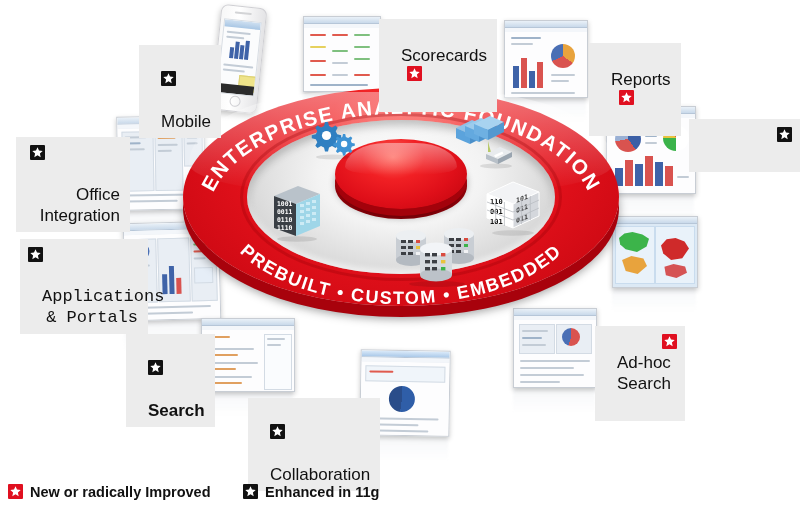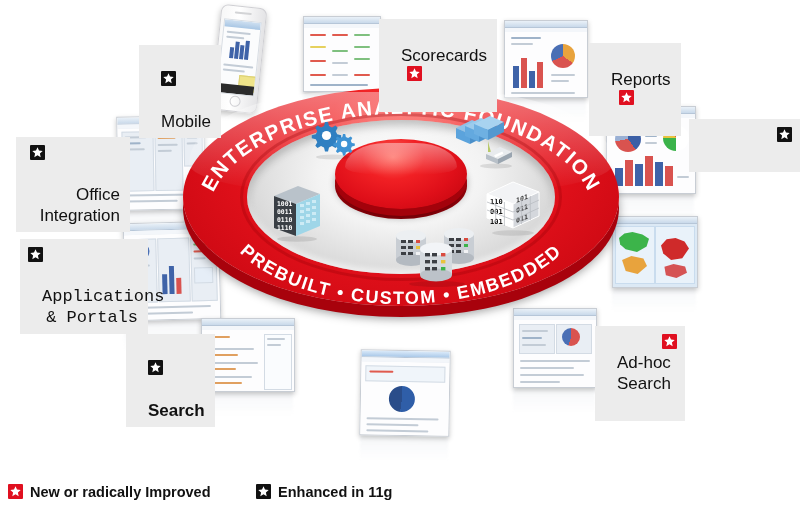--- a/index.html
+++ b/index.html
@@ -565,20 +565,28 @@
   <div class="pill left" style="left:595px;top:326px;width:90px;">
     <span class="txt">Ad-hoc
 Search</span>
     <span class="badge red" style="position:absolute;right:8px;top:8px;">
       <svg width="13" height="13" viewBox="0 0 13 13">
           <polygon points="6.5,1.2 8,4.6 11.7,5 8.9,7.5 9.7,11.2 6.5,9.3 3.3,11.2 4.1,7.5 1.3,5 5,4.6" fill="#fff"></polygon>
         </svg>
     </span>
   </div>
 
+  <div class="pill left" style="left:248px;top:398px;">
+    <span class="badge black">
+      <svg width="13" height="13" viewBox="0 0 13 13">
+          <polygon points="6.5,1.2 8,4.6 11.7,5 8.9,7.5 9.7,11.2 6.5,9.3 3.3,11.2 4.1,7.5 1.3,5 5,4.6" fill="#fff"></polygon>
+        </svg>
+    </span>
+    <span class="txt">Collaboration</span>
+  </div>
 
   <div class="pill left" style="left:126px;top:334px;font-weight:bold;">
     <span class="badge black">
       <svg width="13" height="13" viewBox="0 0 13 13">
           <polygon points="6.5,1.2 8,4.6 11.7,5 8.9,7.5 9.7,11.2 6.5,9.3 3.3,11.2 4.1,7.5 1.3,5 5,4.6" fill="#fff"></polygon>
         </svg>
     </span>
     <span class="txt">Search</span>
   </div>
 
@@ -604,21 +612,21 @@
 
   <div class="hr"></div>
   <div class="legend">
     <div class="li" style="left:8px;top:6px;">
       <span class="badge red">
         <svg width="13" height="13" viewBox="0 0 13 13">
             <polygon points="6.5,1.2 8,4.6 11.7,5 8.9,7.5 9.7,11.2 6.5,9.3 3.3,11.2 4.1,7.5 1.3,5 5,4.6" fill="#fff"></polygon>
           </svg>
       </span><span>New or radically Improved</span>
     </div>
-    <div class="li" style="left:256px;top:6px;">
+    <div class="li" style="left:243px;top:6px;">
       <span class="badge black">
         <svg width="13" height="13" viewBox="0 0 13 13">
             <polygon points="6.5,1.2 8,4.6 11.7,5 8.9,7.5 9.7,11.2 6.5,9.3 3.3,11.2 4.1,7.5 1.3,5 5,4.6" fill="#fff"></polygon>
           </svg>
       </span><span>Enhanced in 11g</span>
     </div>
   </div>
 
 </div>
 

